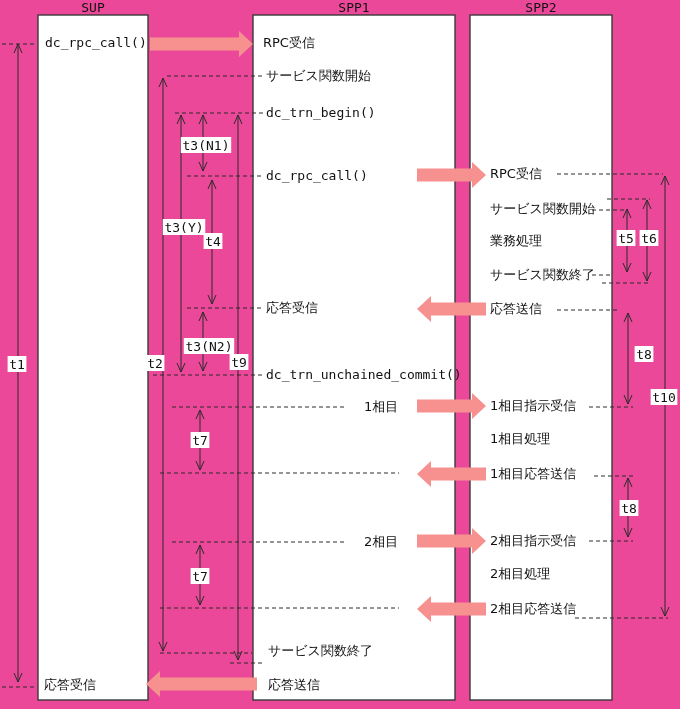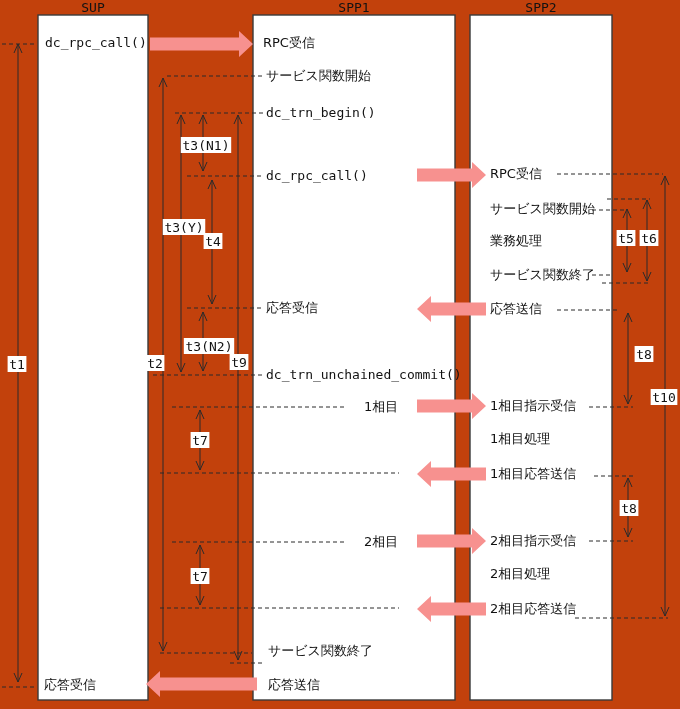--- a/index.html
+++ b/index.html
@@ -1,16 +1,16 @@
 <!DOCTYPE html>
 <html><head>
 <meta charset="utf-8">
 <style>
   html,body{margin:0;padding:0;background:#ffffff;}
-  .stage{position:relative;width:680px;height:709px;background:#c2410c;overflow:hidden;}
+  .stage{position:relative;width:680px;height:709px;background:#ec4899;overflow:hidden;}
   svg{display:block;}
   .box{fill:#ffffff;stroke:#3a3a3a;stroke-width:1.4;}
   .dash{stroke:#2b2b2b;stroke-width:1;stroke-dasharray:4 3;fill:none;}
   .mline{stroke:#2b2b2b;stroke-width:1;fill:none;}
   .ah{stroke:#2b2b2b;stroke-width:1;fill:none;}
   .parrow{stroke:none;}
   .lblbg{fill:#ffffff;stroke:none;}
   text{fill:#121212;font-size:13px;}
   .code{font-family:"DejaVu Sans Mono","Liberation Mono",monospace;}
   .jp{font-family:"DejaVu Sans","Liberation Sans",sans-serif;}

